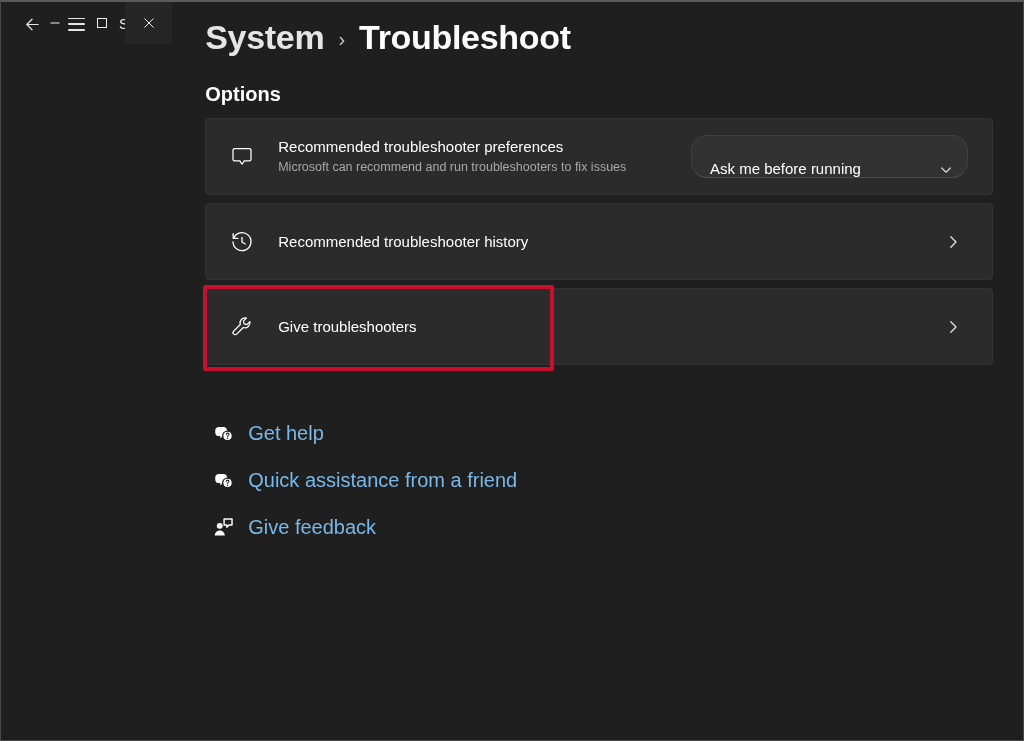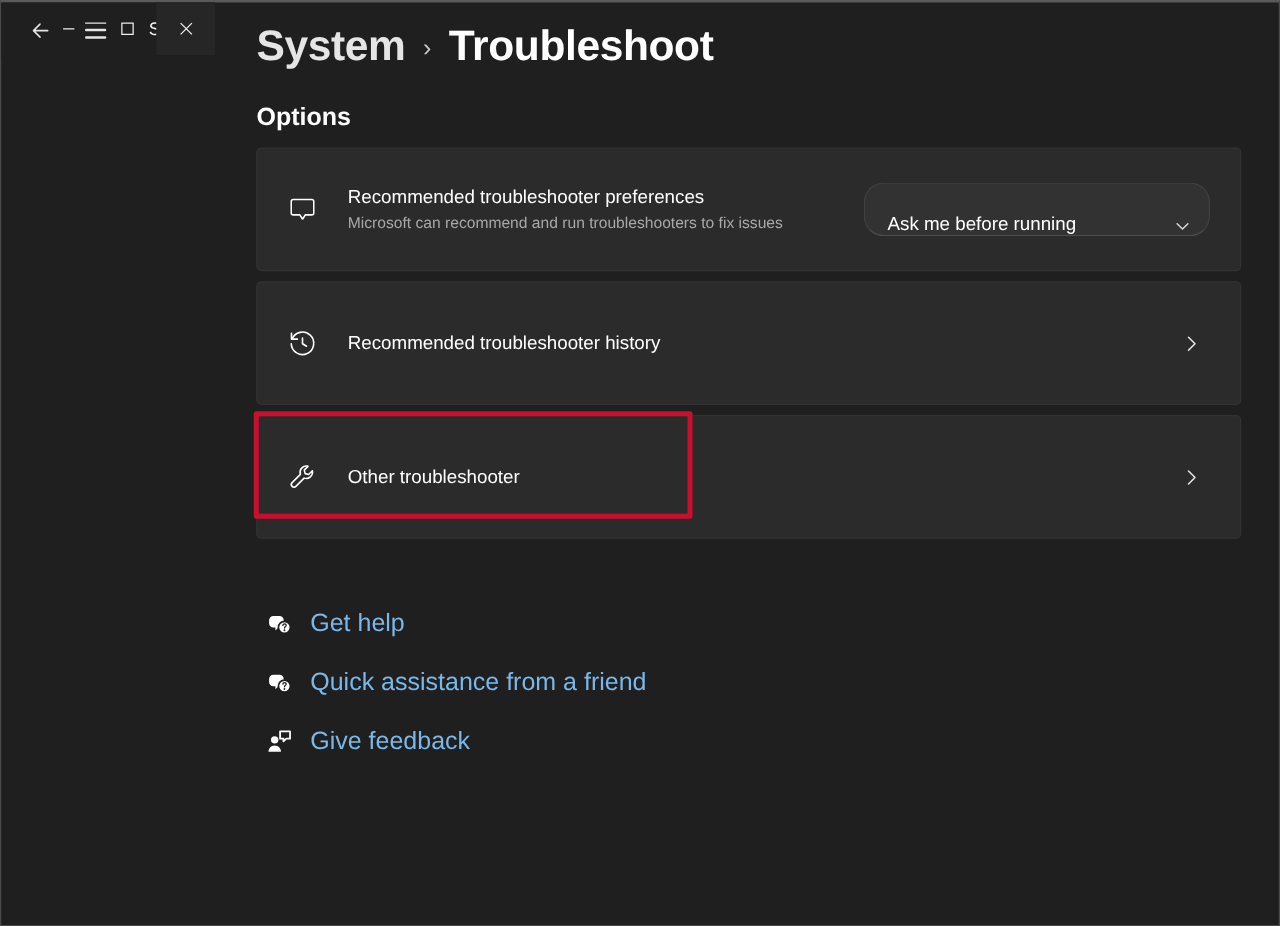--- a/index.html
+++ b/index.html
@@ -113,21 +113,21 @@
     color: #ffffff;
     margin-bottom: 12px;
   }
 
   
   .card {
     position: relative;
     background: #2b2b2b;
     border: 1px solid #333333;
     border-radius: 4px;
-    height: 99px;
+    height: 77px;
     display: flex;
     align-items: center;
     padding: 0 24px 0 0;
     margin-bottom: 8px;
   }
 
   .card-icon {
     flex: 0 0 72px;
     display: flex;
     align-items: center;
@@ -296,21 +296,21 @@
       </div>
     </div>
 
     <div class="card card-click">
       <div class="card-icon">
         <svg width="26" height="26" viewBox="0 0 26 26" fill="none">
           <path d="M17.2 3.9a5.1 5.1 0 0 0-5.9 6.6l-6.6 6.6a2.1 2.1 0 0 0 3 3l6.6-6.6a5.1 5.1 0 0 0 6.6-5.9l-3 3-2.8-.7-.7-2.8 3-3z" stroke="#ffffff" stroke-width="1.25" stroke-linejoin="round"></path>
         </svg>
       </div>
       <div class="card-text">
-        <div class="card-title">Other troubleshooter</div>
+        <div class="card-title">Give troubleshooters</div>
       </div>
       <div class="card-chevron">
         <svg width="16" height="16" viewBox="0 0 16 16" fill="none">
           <path d="M5.8 2.8L11 8l-5.2 5.2" stroke="#e2e2e2" stroke-width="1.3" stroke-linecap="round" stroke-linejoin="round"></path>
         </svg>
       </div>
       <div class="highlight-box"></div>
     </div>
 
     <div class="links">

